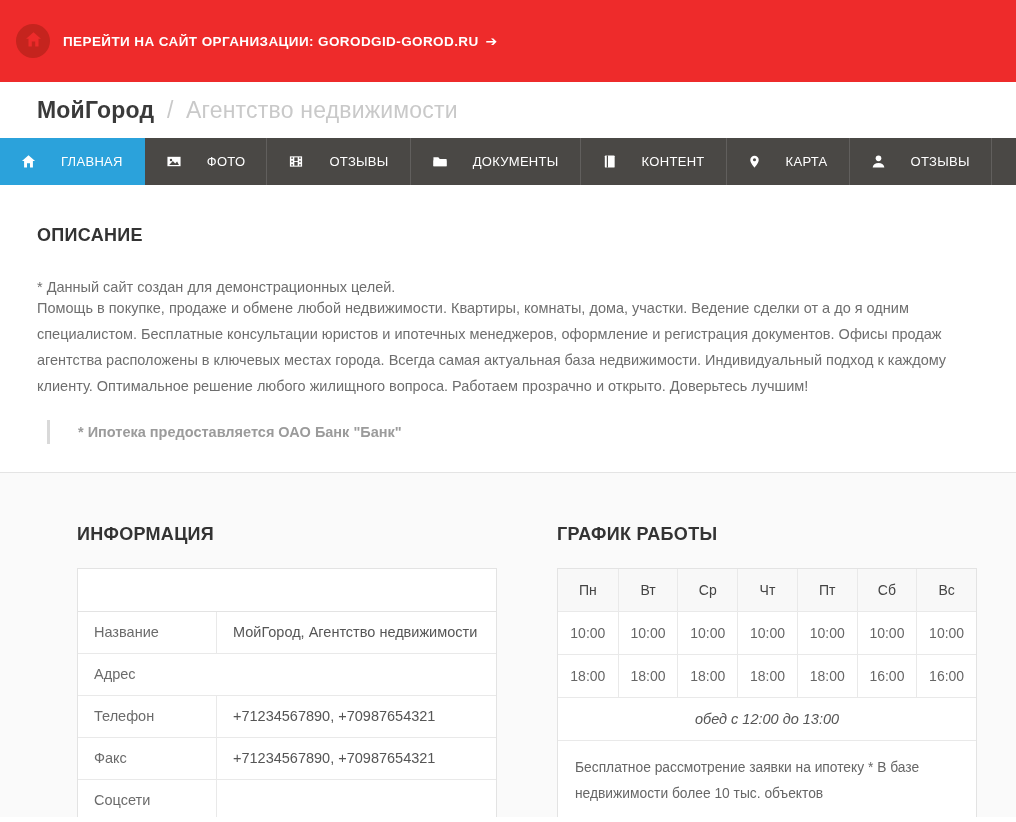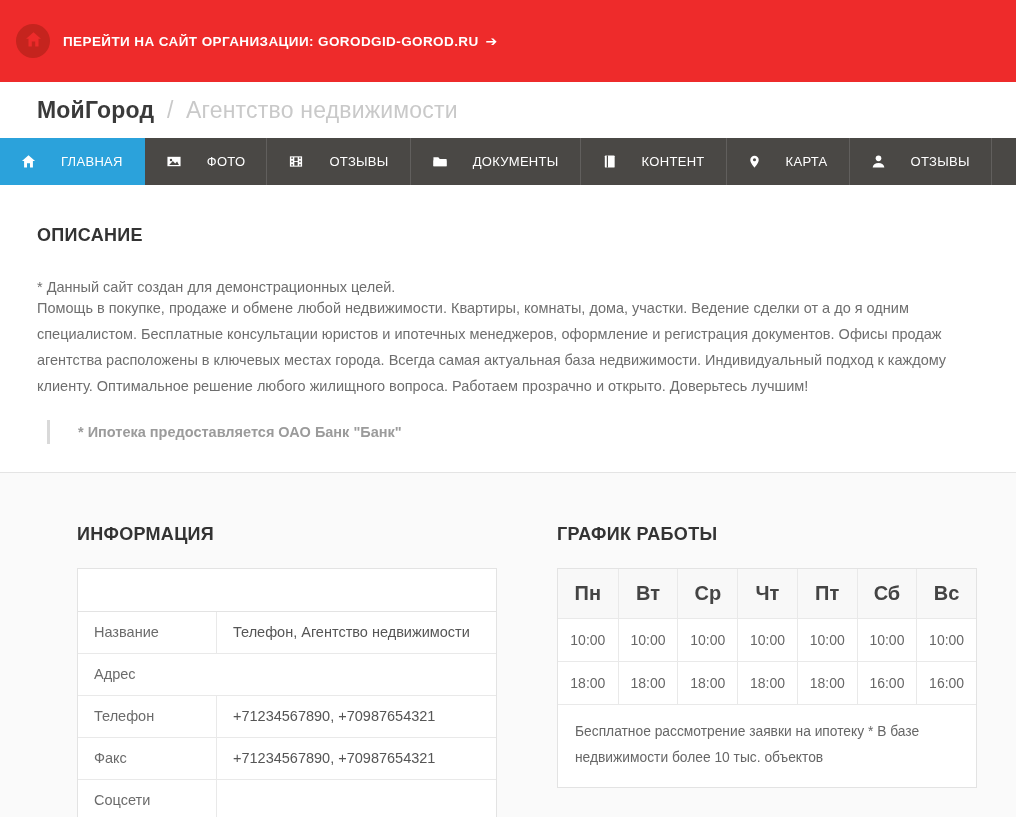--- a/index.html
+++ b/index.html
@@ -73,21 +73,21 @@
   .soclinks a { display: block; color: #4aa3da; text-decoration: none; line-height: 26px; cursor: pointer; margin-top: 36px; }
 
   
   .stable { margin-top: 23px; background: #fff; border: 1px solid #e3e3e3; font-size: 14px; }
   .sgrid { display: grid; grid-template-columns: repeat(7, 1fr); }
   .scell {
     text-align: center; padding: 13px 4px; color: #666;
     border-left: 1px solid #e9e9e9; border-bottom: 1px solid #e9e9e9;
   }
   .scell:first-child { border-left: none; }
-  .scell.dayhead { font-weight: bold; color: #444; background: #f8f8f8; padding: 13px 4px; font-size: 20px; }
+  .scell.dayhead { font-weight: normal; color: #444; background: #f8f8f8; padding: 13px 4px; font-size: 14px; }
   .lunch-row {
     text-align: center; font-style: italic; color: #555; font-size: 14.5px;
     padding: 13px 8px; border-bottom: 1px solid #e9e9e9;
   }
   .note-row { padding: 14px 17px 16px 17px; color: #666; font-size: 13.8px; line-height: 26px; }
 </style>
 </head>
 <body>
 
 <div class="page">
@@ -204,21 +204,21 @@
 
   <div class="lower">
 
     <div class="col">
       <div class="section-h">ИНФОРМАЦИЯ</div>
       <div class="itable">
         <div class="itable-header"></div>
 
         <div class="irow">
           <div class="ilabel">Название</div>
-          <div class="ivalue">Телефон, Агентство недвижимости</div>
+          <div class="ivalue">МойГород, Агентство недвижимости</div>
         </div>
         <div class="irow">
           <div class="ilabel">Адрес</div>
         </div>
         <div class="irow">
           <div class="ilabel">Телефон</div>
           <div class="ivalue">+71234567890, +70987654321</div>
         </div>
         <div class="irow">
           <div class="ilabel">Факс</div>
@@ -258,19 +258,20 @@
         </div>
         <div class="sgrid">
           <div class="scell">18:00</div>
           <div class="scell">18:00</div>
           <div class="scell">18:00</div>
           <div class="scell">18:00</div>
           <div class="scell">18:00</div>
           <div class="scell">16:00</div>
           <div class="scell">16:00</div>
         </div>
+        <div class="lunch-row">обед с 12:00 до 13:00</div>
         <div class="note-row">Бесплатное рассмотрение заявки на ипотеку * В базе недвижимости более 10 тыс. объектов</div>
       </div>
 
     </div>
 
   </div>
 </div>
 
 </body></html>

